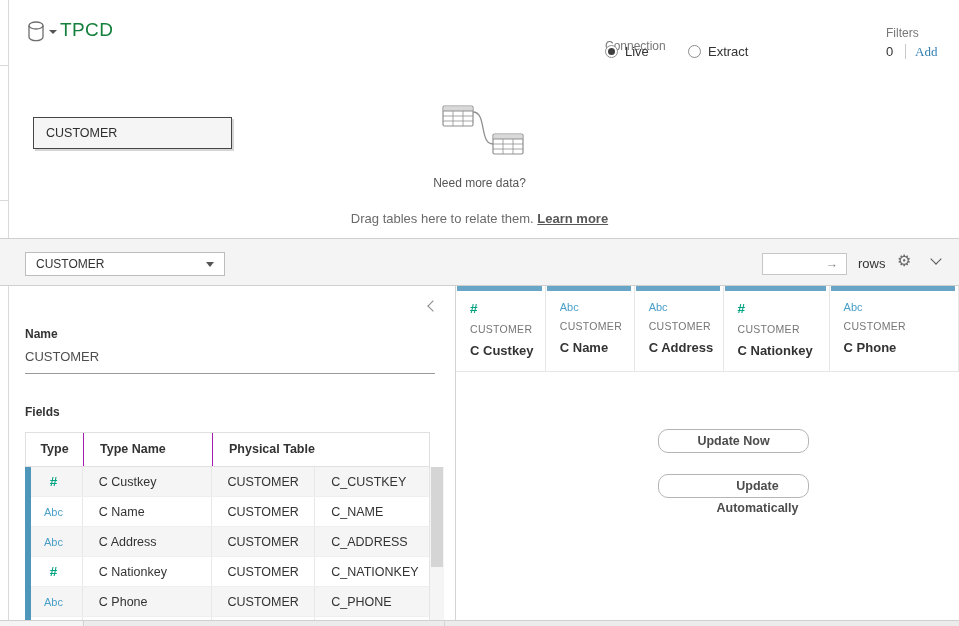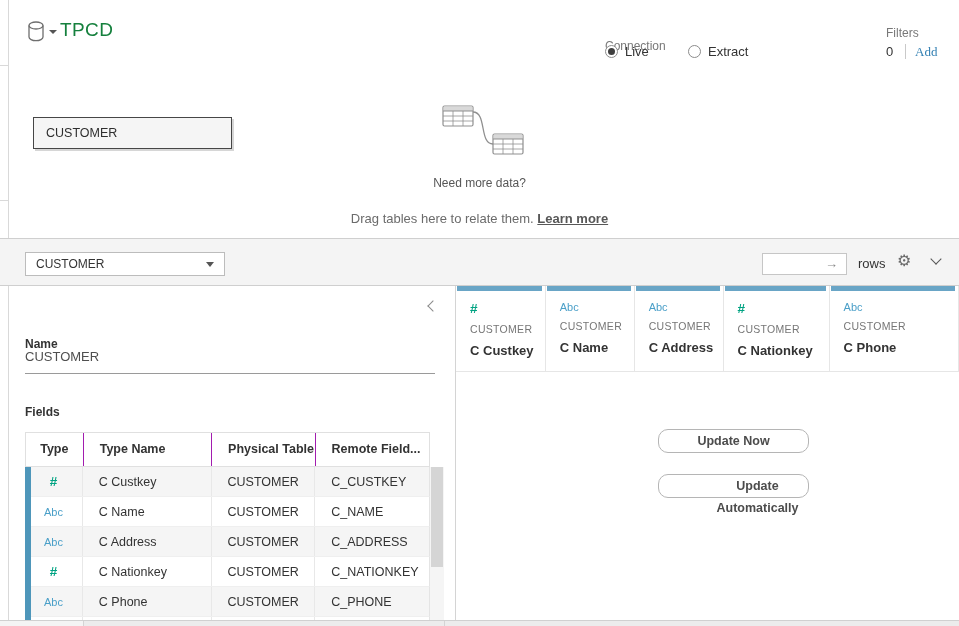--- a/index.html
+++ b/index.html
@@ -165,31 +165,30 @@
       <span>→</span>
     </div>
     <div class="abs" id="rows-label">rows</div>
     <div class="abs" id="gear-icon">⚙</div>
     <div class="abs chev" id="toolbar-chevron"></div>
   </div>
 
   <div class="abs" id="left-panel">
     <div class="abs chev" id="collapse-icon"></div>
 
-    <div class="abs fld-label" style="left:16px;top:51px">Name</div>
+    <div class="abs fld-label" style="left:16px;top:41px">Name</div>
     <div class="abs" id="name-value">CUSTOMER</div>
 
     <div class="abs fld-label" style="left:16px;top:119px">Fields</div>
 
     <div class="abs" id="fields-table">
       <div class="ft-hrow">
         <div class="ft-hcell c-type">Type</div>
         <div class="ft-hcell c-name">Type Name</div>
         <div class="ft-hcell c-ptable">Physical Table</div>
-        <div class="ft-hcell c-remote">Remote Field...</div>
       </div>
       <div class="ft-row alt">
         <div class="ft-cell c-type g-num">#</div>
         <div class="ft-cell c-name">C Custkey</div>
         <div class="ft-cell c-ptable">CUSTOMER</div>
         <div class="ft-cell c-remote">C_CUSTKEY</div>
       </div>
       <div class="ft-row">
         <div class="ft-cell c-type g-str">Abc</div>
         <div class="ft-cell c-name">C Name</div>

